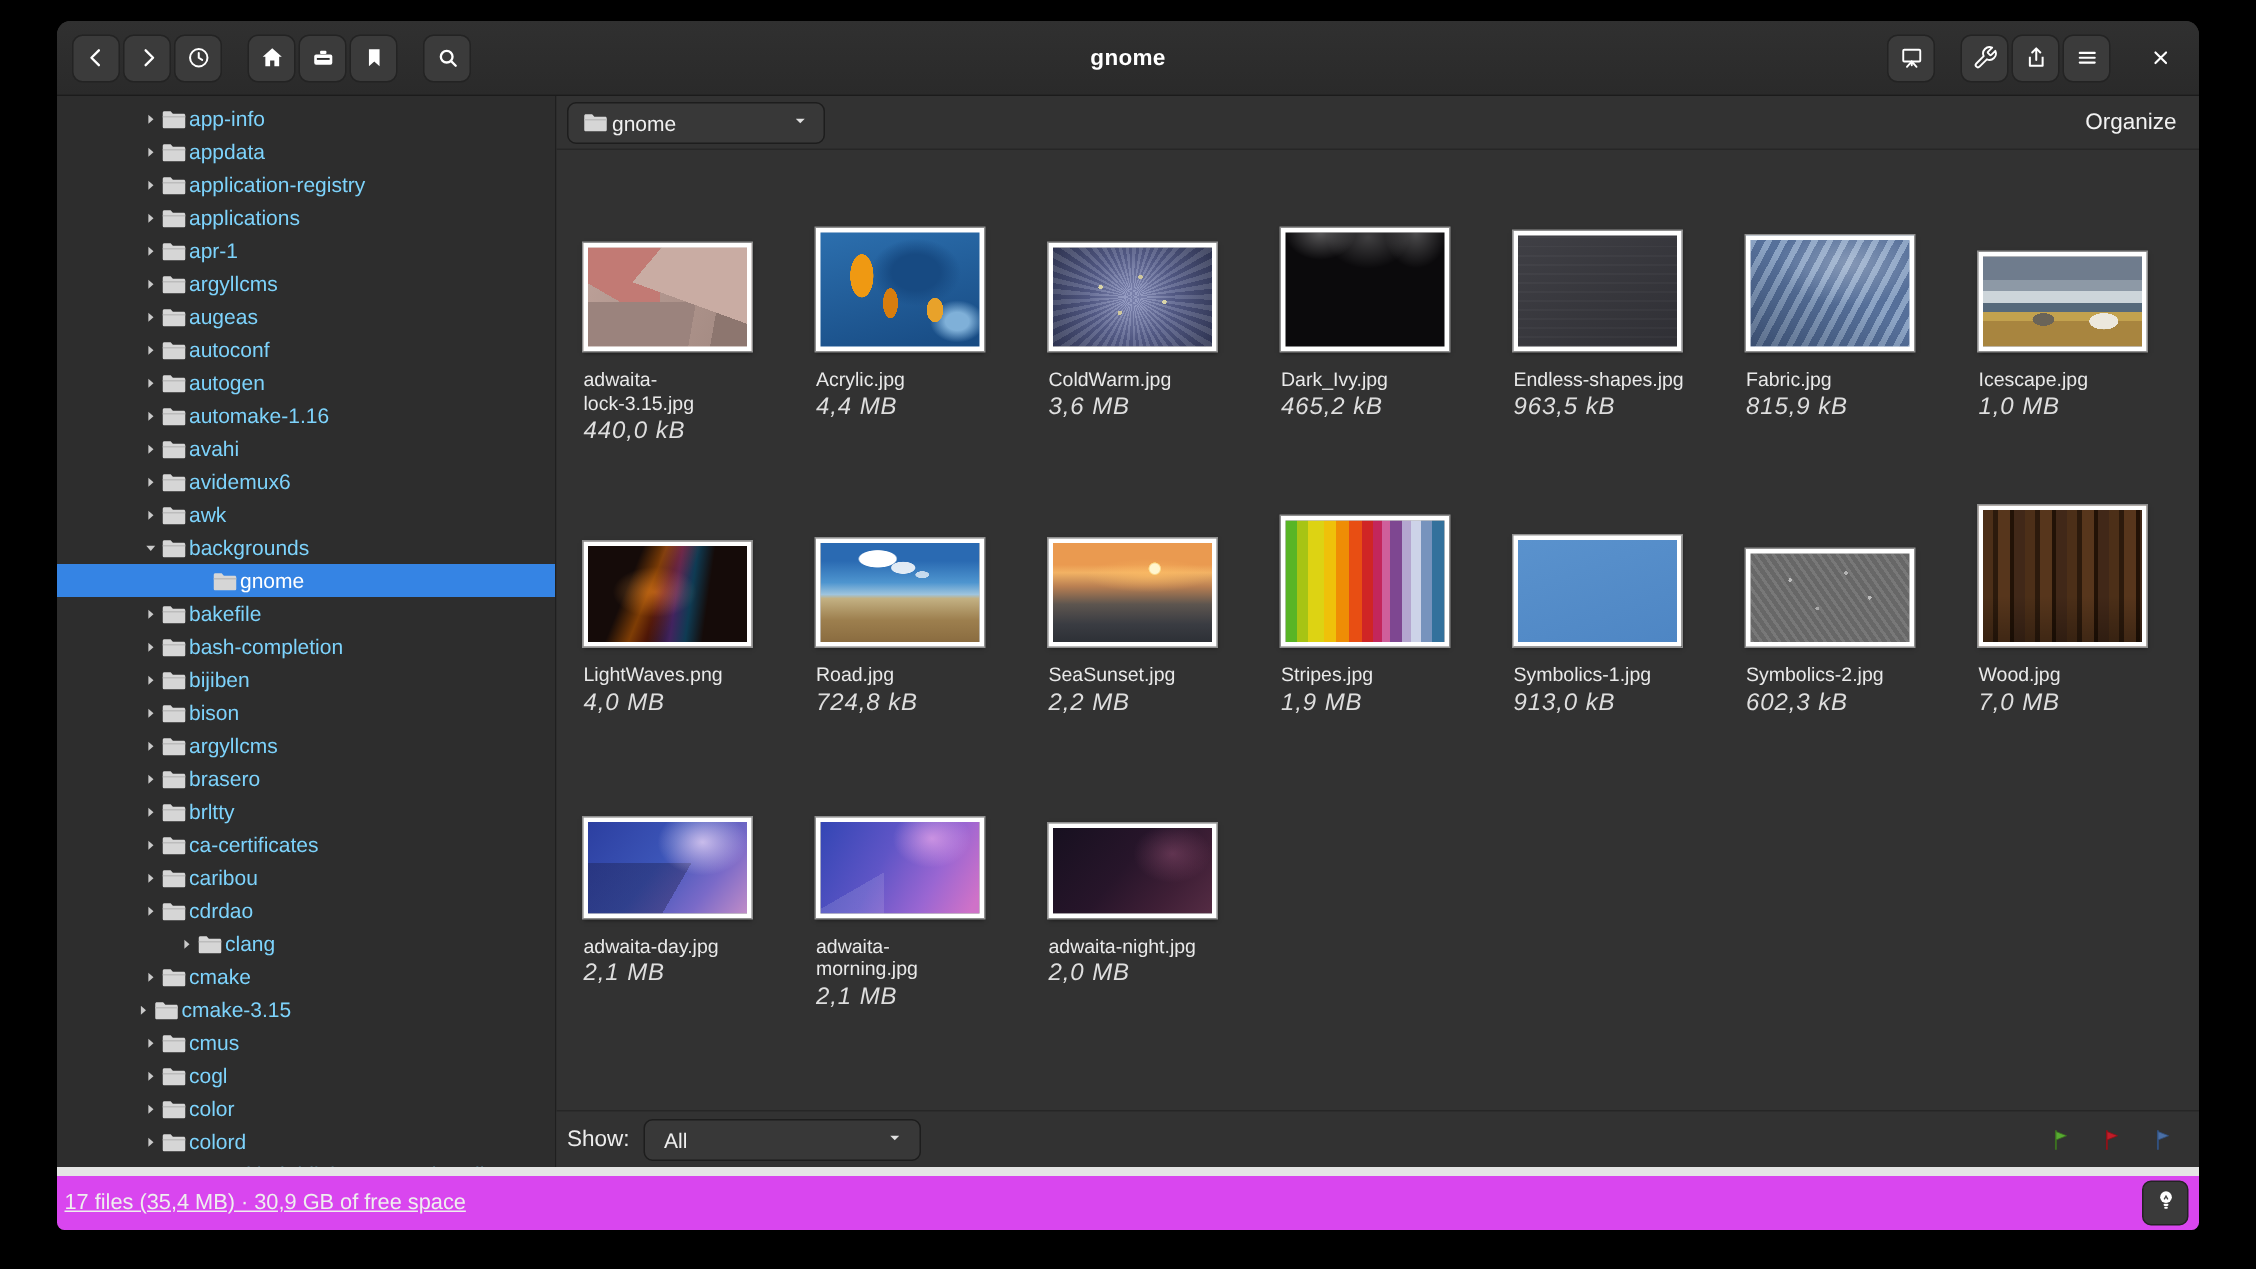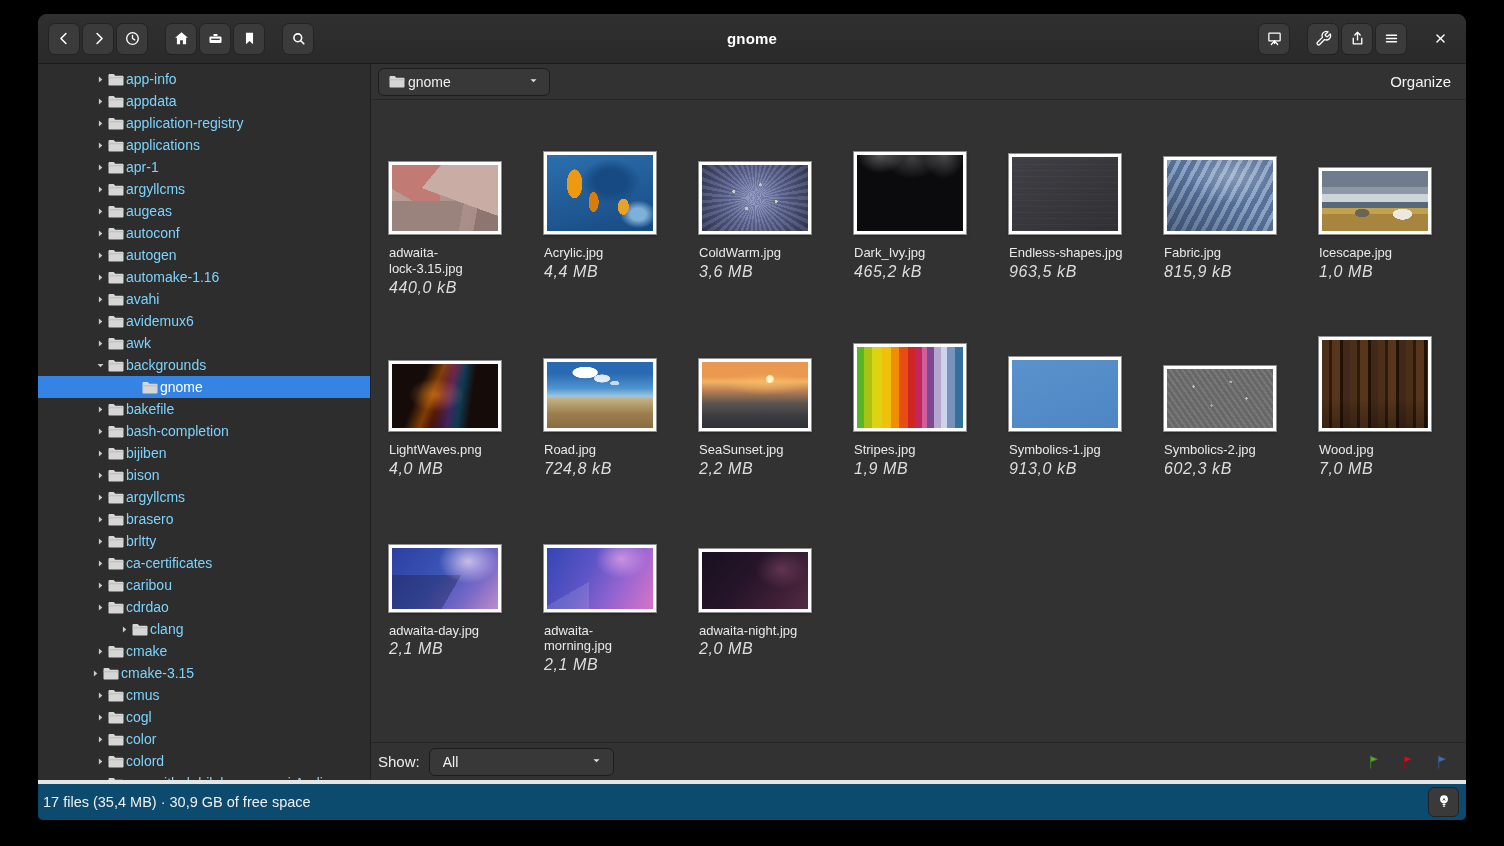--- a/index.html
+++ b/index.html
@@ -121,22 +121,22 @@
   
   .filterbar{height:37px;flex:none;border-top:1px solid #262626;display:flex;align-items:center;
     padding:0 15px 0 7px;background:#323232;}
   .show-label{color:#ededed;font-size:15px;margin-right:9px;}
   .combo{height:28px;width:185px;background:#383838;border:1px solid #1d1d1d;border-radius:6px;
     display:flex;align-items:center;padding:0 10px 0 13px;box-sizing:border-box;color:#f0f0f0;font-size:14px;}
   .combo .loc-caret{margin-left:auto;}
   .flags{margin-left:auto;display:flex;gap:17px;}
   .flag{width:17px;height:18px;display:flex;cursor:default;}
   
-  .statusbar{height:36px;flex:none;background:#0c4a6e;border-top:4px solid #e5e5e5;
-    display:flex;align-items:center;padding:0 7px 0 5px;color:#efefef;font-size:14.5px;}
+  .statusbar{height:36px;flex:none;background:#d946ef;border-top:6px solid #e5e5e5;
+    display:flex;align-items:center;padding:0 7px 0 5px;color:#efefef;font-size:14.5px;text-decoration:underline;}
   .sb-btn{margin-left:auto;width:31px;height:30px;background:#3a3a3a;border:1px solid #232323;
     border-radius:6px;display:flex;align-items:center;justify-content:center;box-sizing:border-box;}
 </style>
 </head>
 <body>
 
 <div class="window">
 
   <div class="titlebar">
     <div id="tb-left" style="display:flex;">

